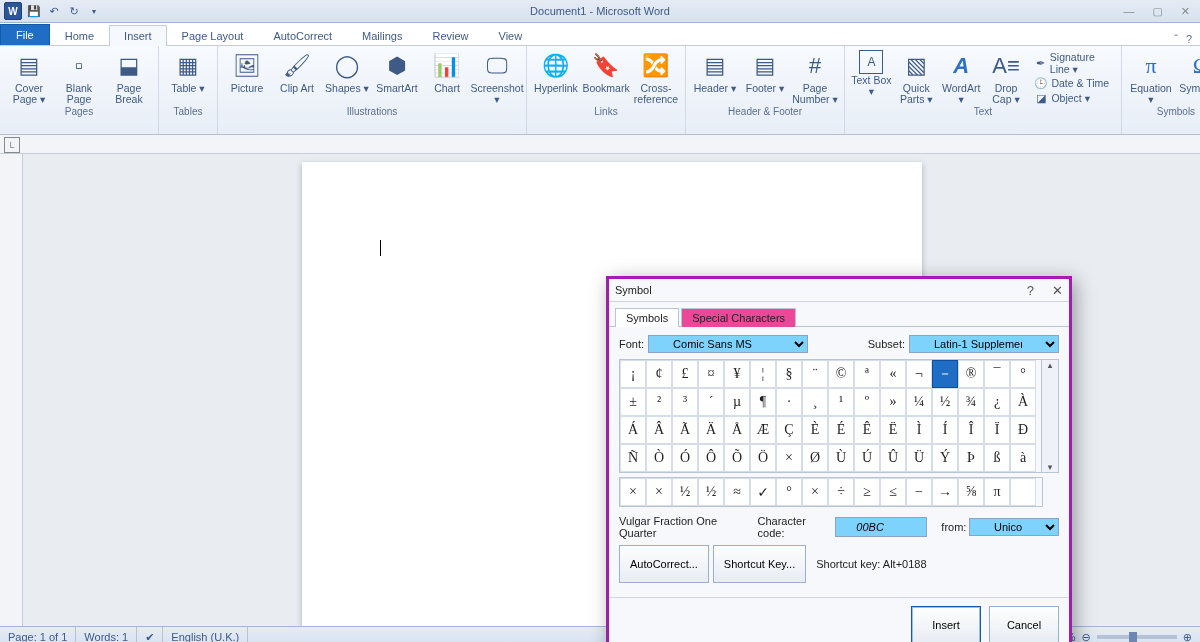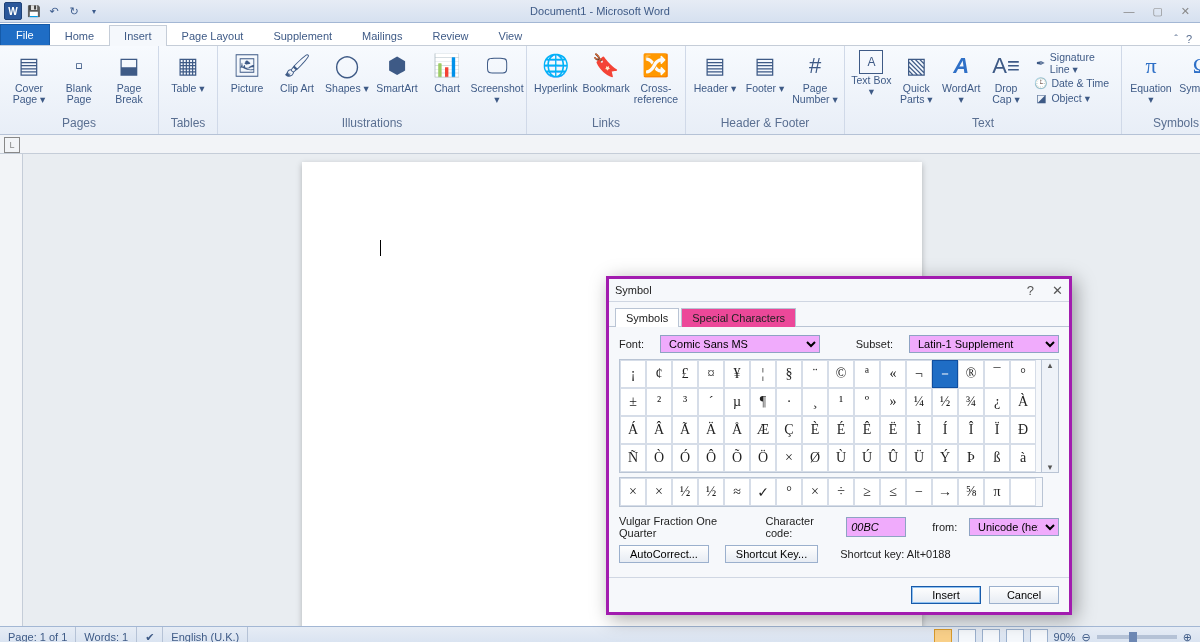--- a/index.html
+++ b/index.html
@@ -9,21 +9,21 @@
 .qat-btn{width:16px;height:16px;display:flex;align-items:center;justify-content:center;color:#3b5a8b;font-size:11px}
 .titlebar-title{position:absolute;left:50%;transform:translateX(-50%);color:#3e5a86;font-size:11px}
 .winctrls{margin-left:auto;display:flex;gap:18px;margin-right:10px;color:#888}
 .tabs{height:22px;background:#fff;display:flex;align-items:flex-end;border-bottom:1px solid #c5cdd8}
 .file-tab{background:#1f6dc5;color:#fff;padding:4px 15px;margin:0;border:1px solid #155aa8;border-bottom:none}
 .tab{padding:4px 14px;color:#3e5a86;border:1px solid transparent;border-bottom:none;margin-bottom:-1px}
 .tab.active{background:#f5f8fc;border-color:#c5cdd8;color:#3e5a86}
 .ribbon{height:88px;background:linear-gradient(#f7fafe,#e8eef7);border-bottom:1px solid #b5c2d6;display:flex}
 .group{display:flex;flex-direction:column;align-items:center;border-right:1px solid #d0d9e8;padding:2px 4px 0}
 .group-items{display:flex;flex:1}
-.group-label{font-size:12px;color:#5a6f91;margin:0 0 4px;width:100%;text-align:center}
+.group-label{font-size:10px;color:#5a6f91;margin:0 0 17px;width:100%;text-align:center}
 .big-btn{display:flex;flex-direction:column;align-items:center;justify-content:flex-start;width:46px;padding:2px 2px 0;text-align:center;color:#3e5a86;gap:1px}
 .big-btn .ico{width:32px;height:32px;display:flex;align-items:center;justify-content:center;font-size:22px}
 .big-btn span{line-height:11px;font-size:10.5px}
 .ruler-h{height:18px;background:#f2f4f7;border-bottom:1px solid #c5cdd8;display:flex;align-items:center;color:#888;font-size:8px;padding-left:32px;position:relative}
 .L-ico{position:absolute;left:4px;top:2px;width:14px;height:14px;border:1px solid #888;font-size:9px;display:flex;align-items:center;justify-content:center}
 .workspace{display:flex;height:calc(100% - 22px - 22px - 88px - 18px - 20px);background:#e9edf1;position:relative}
 .ruler-v{width:22px;background:#f2f4f7;border-right:1px solid #c5cdd8}
 .page-area{flex:1;display:flex;justify-content:center;overflow:hidden;padding-top:8px}
 .page{width:620px;height:870px;background:#fff;box-shadow:0 2px 6px rgba(0,0,0,.25);position:relative}
 .cursor{position:absolute;left:78px;top:78px;width:1px;height:16px;background:#000}
@@ -33,29 +33,29 @@
 .viewbtn{width:16px;height:14px;border:1px solid #9bb0cd;background:#f5f8fc}
 .viewbtn.active{background:#f9d089;border-color:#d89a2c}
 
 .dialog{position:absolute;left:606px;top:122px;width:460px;background:#f6f8fb;border:3px solid #a21caf;box-shadow:4px 4px 18px rgba(0,0,0,.35);font-size:11px;color:#222}
 .dlg-title{height:22px;display:flex;align-items:center;padding:0 6px;border-bottom:1px solid #cfd6e2}
 .dlg-title .dlg-ctrls{margin-left:auto;display:flex;gap:18px;font-size:13px;color:#555}
 .dlg-tabs{display:flex;padding:6px 6px 0;gap:0;border-bottom:1px solid #b9c4d4;background:#f6f8fb}
 .dlg-tab{padding:3px 10px;border:1px solid #b9c4d4;border-bottom:none;background:#ec4899;margin-right:2px;margin-bottom:-1px}
 .dlg-tab.active{background:#fff}
 .dlg-body{padding:8px 10px}
-.row{display:flex;align-items:center;gap:16px;margin-bottom:6px}
+.row{display:flex;align-items:center;gap:4px;margin-bottom:6px}
 .dlg-body label{min-width:0}
-select,input[type=text]{font:inherit;border:1px solid #8ea3c3;background:#f0abfc;height:18px;padding:0 4px}
+select,input[type=text]{font:inherit;border:1px solid #8ea3c3;background:#7dd3fc;height:18px;padding:0 20px}
 .grid{display:grid;grid-template-columns:repeat(16,26px);grid-auto-rows:28px;border:1px solid #b9c4d4;margin-bottom:4px;position:relative}
 .cell-g{border:1px solid #d6dde8;display:flex;align-items:center;justify-content:center;font-size:14px;background:#fff;font-family:"Comic Sans MS",cursive}
 .cell-g.sel{background:#1f6dc5;color:#fff;border-color:#0f4ea0}
 .scrollbar-v{position:absolute;right:-16px;top:0;bottom:0;width:16px;background:#eef2f8;border:1px solid #b9c4d4;display:flex;flex-direction:column;justify-content:space-between;align-items:center;font-size:9px;color:#555}
 .recent{display:grid;grid-template-columns:repeat(16,26px);grid-auto-rows:28px;border:1px solid #b9c4d4;margin-bottom:8px}
-.btn{background:linear-gradient(#fefefe,#e7ecf3);border:1px solid #9bb0cd;padding:2px 10px;font:inherit}
+.btn{background:linear-gradient(#fefefe,#e7ecf3);border:1px solid #9bb0cd;padding:12px 10px;font:inherit}
 .btn.primary{border-color:#185aa9;box-shadow:0 0 0 1px #8fc1f1 inset}
 .dlg-footer{display:flex;justify-content:flex-end;gap:8px;padding:8px 10px;border-top:1px solid #d0d7e3}
 .small-stack{display:flex;flex-direction:column;gap:1px;margin-left:6px;align-self:flex-start;padding-top:3px}
 .small-row{display:flex;align-items:center;gap:3px;font-size:10.5px;color:#3e5a86}
 .small-row .sico{width:14px;height:14px;display:flex;align-items:center;justify-content:center;font-size:11px}
 .help-ico{margin-left:auto;display:flex;gap:8px;padding-right:8px;color:#5a6f91;font-size:11px}
 </style>
 </head>
 <body>
 
@@ -73,21 +73,21 @@
     <span>▢</span>
     <span>✕</span>
   </div>
 </div>
 
 <div class="tabs">
   <div class="file-tab">File</div>
   <div class="tab">Home</div>
   <div class="tab active">Insert</div>
   <div class="tab">Page Layout</div>
-  <div class="tab">Supplement</div>
+  <div class="tab">AutoCorrect</div>
   <div class="tab">Mailings</div>
   <div class="tab">Review</div>
   <div class="tab">View</div>
   <div class="help-ico">
     <span>ˆ</span>
     <span>?</span>
   </div>
 </div>
 
 <div class="ribbon">

